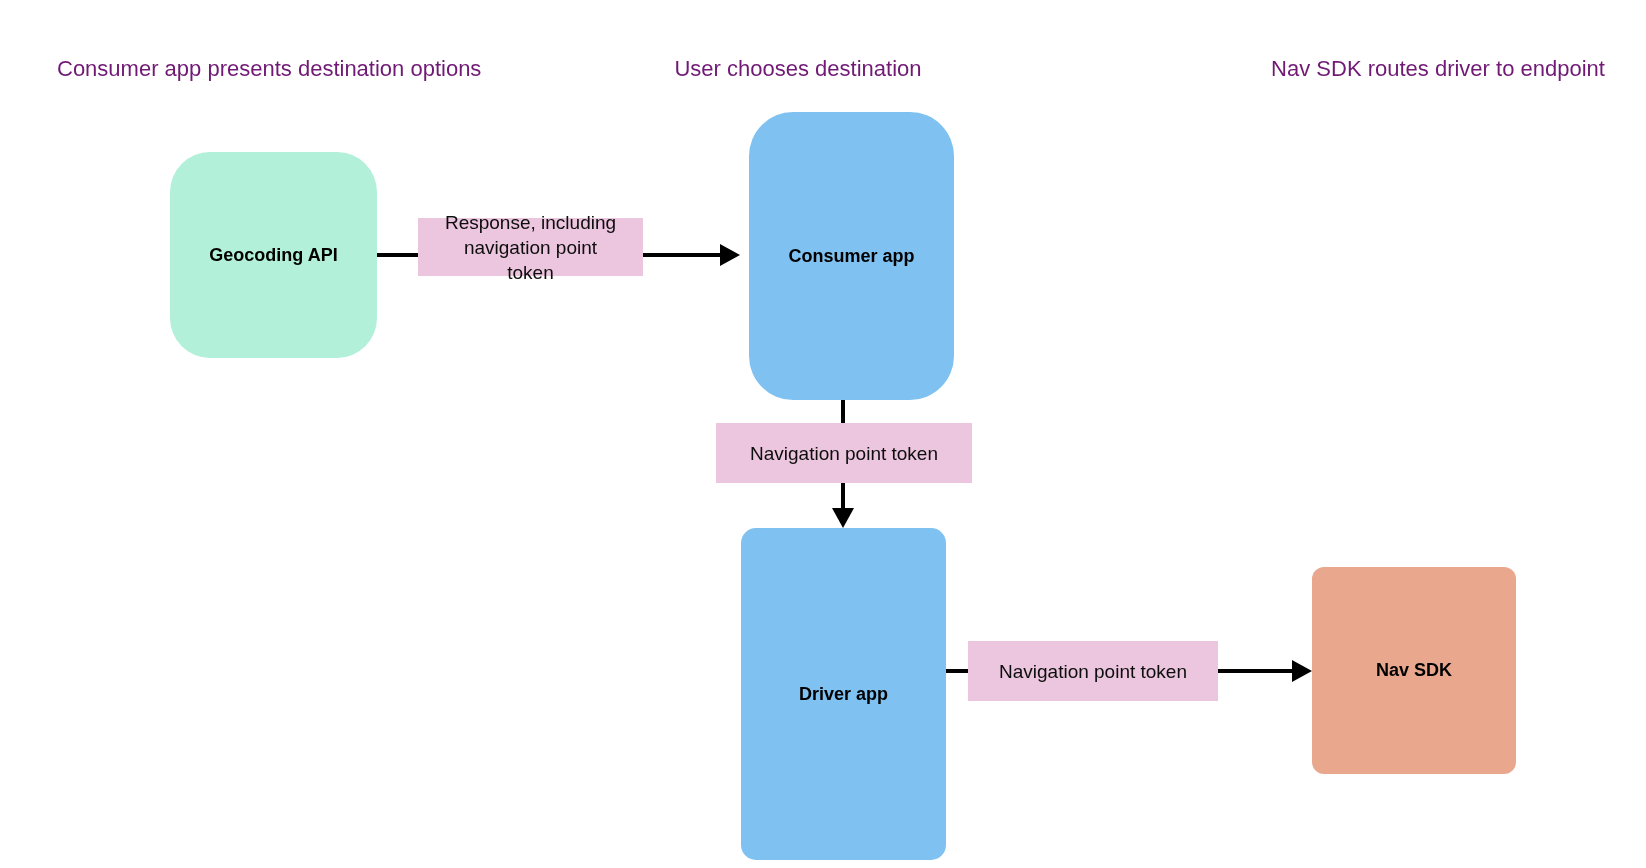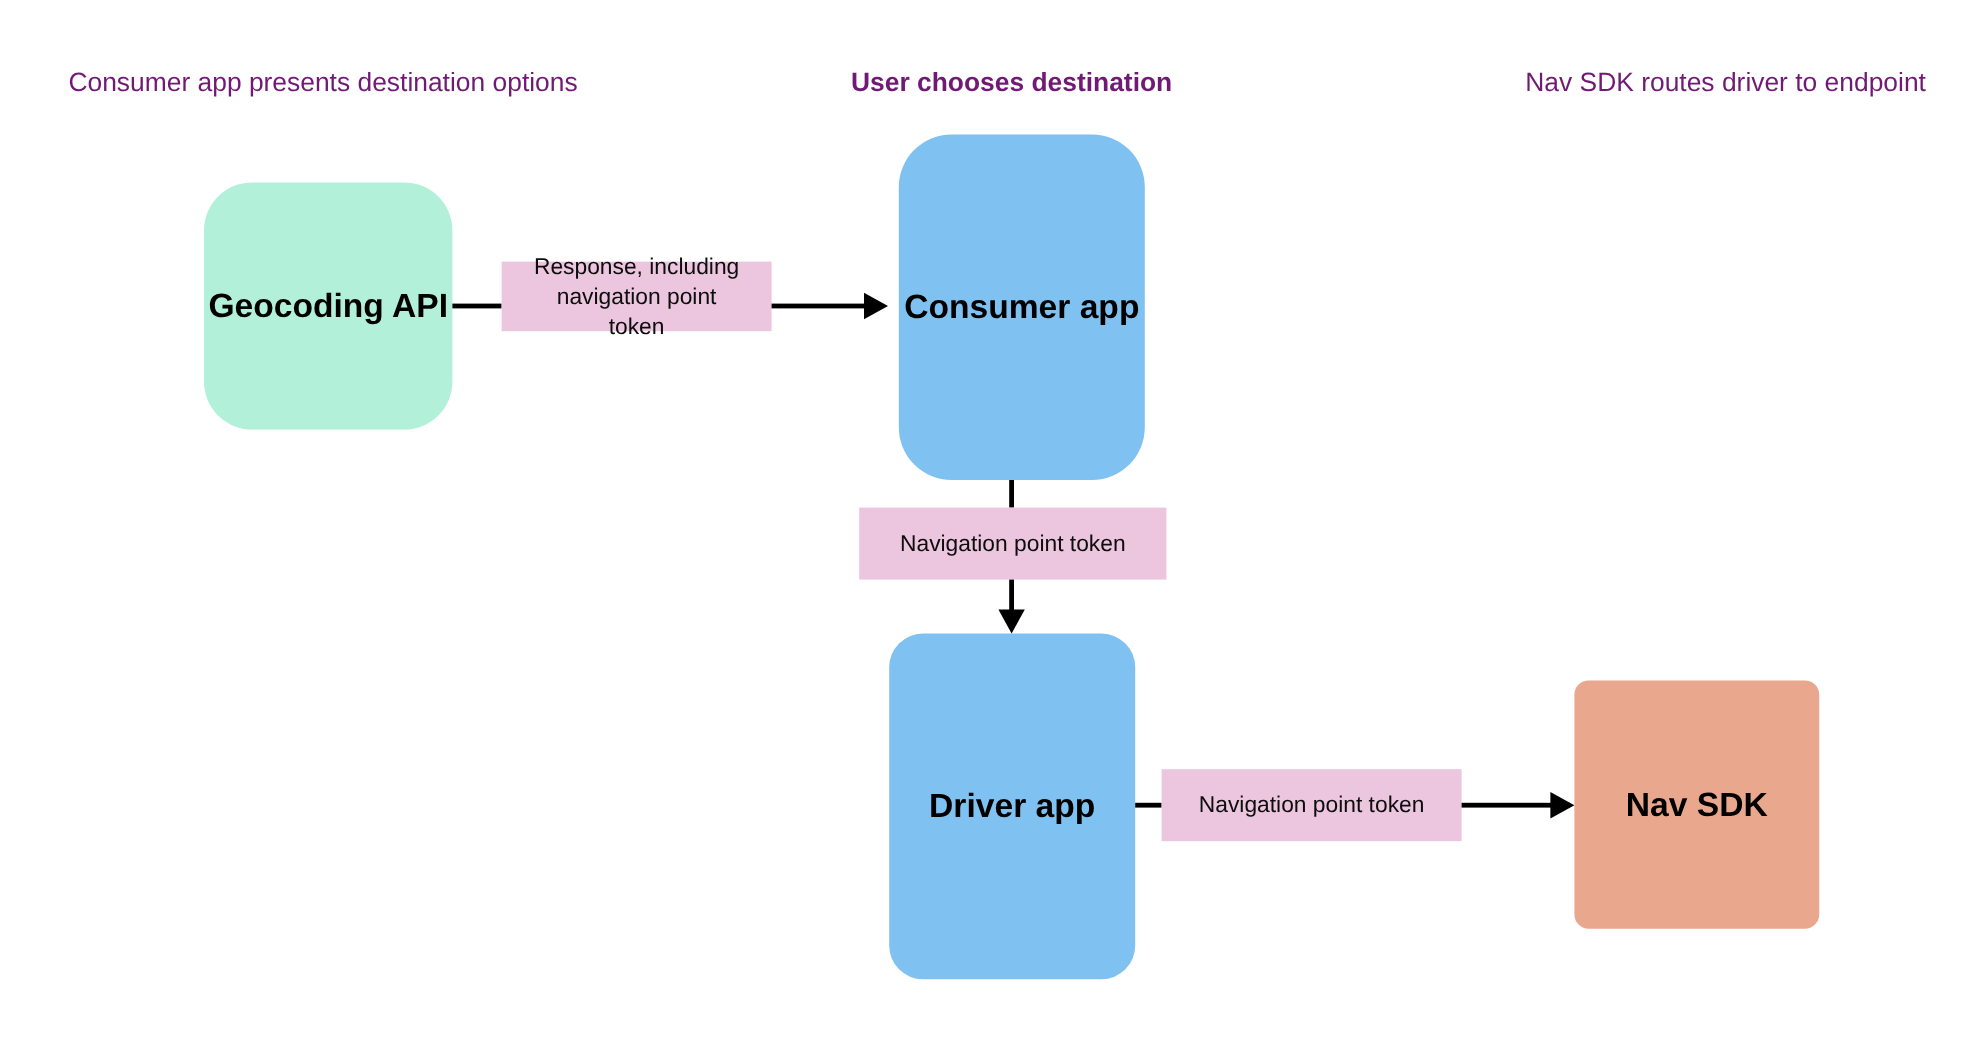--- a/index.html
+++ b/index.html
@@ -26,28 +26,28 @@
     white-space: nowrap;
   }
   .lane-header.centered { transform: translateX(-50%); }
 
   
   .node {
     position: absolute;
     display: flex;
     align-items: center;
     justify-content: center;
-    font-size: 28px;
+    font-size: 18px;
     font-weight: 700;
     color: #000000;
     text-align: center;
   }
   .node-geocoding { left: 170px; top: 152px; width: 207px; height: 206px; border-radius: 40px; background: #b2f0da; }
   .node-consumer  { left: 749px; top: 112px; width: 205px; height: 288px; border-radius: 44px; background: #7fc1f1; }
-  .node-driver    { left: 741px; top: 528px; width: 205px; height: 288px; border-radius: 28px; background: #7fc1f1; }
+  .node-driver    { left: 741px; top: 528px; width: 205px; height: 332px; border-radius: 15px; background: #7fc1f1; }
   .node-navsdk    { left: 1312px; top: 567px; width: 204px; height: 207px; border-radius: 12px; background: #e9a88e; text-align: center; }
 
   
   .edge-label {
     position: absolute;
     display: flex;
     align-items: center;
     justify-content: center;
     background: #ecc6de;
     color: #0d0d0d;
@@ -84,21 +84,21 @@
   .head-1 { left: 720px; top: 244px; }
   .head-2 { left: 832px; top: 508px; }
   .head-3 { left: 1292px; top: 660px; }
 </style>
 </head>
 <body>
 
 <div class="canvas">
 
   <div class="lane-header" style="left:57px;">Consumer app presents destination options</div>
-  <div class="lane-header centered" style="left:843px;font-weight:bold;">User chooses destination</div>
+  <div class="lane-header centered" style="left:798px;">User chooses destination</div>
   <div class="lane-header centered" style="left:1438px;">Nav SDK routes driver to endpoint</div>
 
   <div class="node node-geocoding">
     <span>Geocoding API</span>
   </div>
   <div class="node node-consumer">
     <span>Consumer app</span>
   </div>
   <div class="node node-driver">
     <span>Driver app</span>

